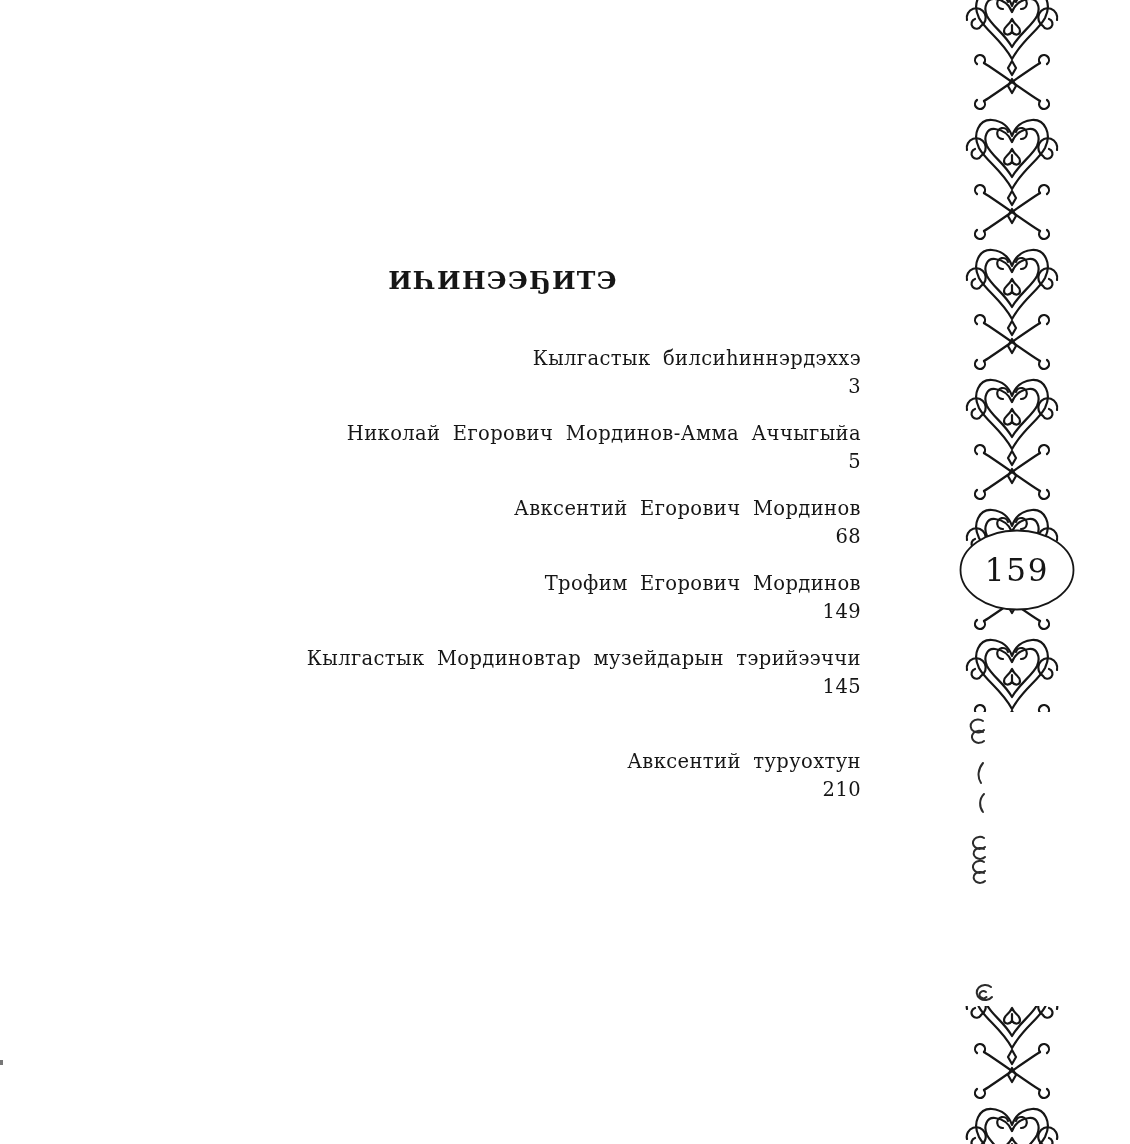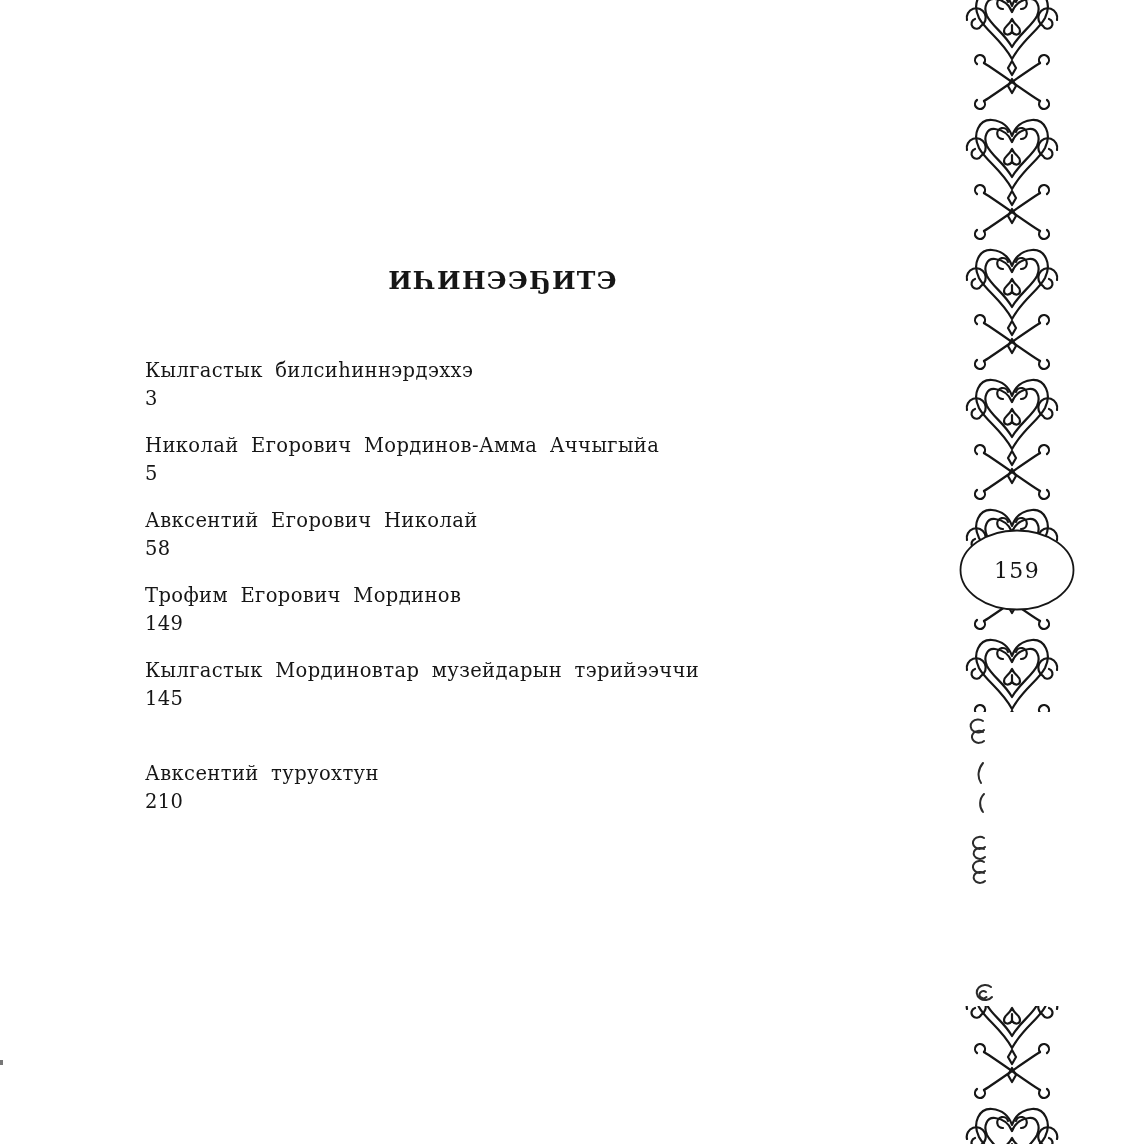--- a/index.html
+++ b/index.html
@@ -7,43 +7,42 @@
     position:relative;
     width:1130px;height:1144px;
     background:#ffffff;
     overflow:hidden;
     font-family:"DejaVu Serif","Liberation Serif",serif;
     color:#161616;
   }
   .line{
     position:absolute;
     left:145px;width:716px;
-    text-align:left;
+    text-align:right;
     font-size:19.5px;
     line-height:22px;
     word-spacing:0.30em;
     letter-spacing:0.02em;
     white-space:nowrap;
-    margin-top:12px;
   }
   .toc-title{
     position:absolute;
     left:145px;width:716px;
     text-align:center;
     font-size:25px;
     font-weight:bold;
     letter-spacing:0.05em;
     white-space:nowrap;
   }
   .pagenum{font-size:19.5px;}
   .oval-label{
     position:absolute;
     left:958px;top:528px;width:118px;height:84px;
     display:flex;align-items:center;justify-content:center;
-    font-size:22px;
+    font-size:31px;
     letter-spacing:0.06em;
   }
   svg{position:absolute;display:block;}
   .speck{position:absolute;left:0;top:1060px;width:3px;height:5px;background:#777;}
 </style>
 </head>
 <body>
 
 <div class="page">
 
@@ -84,22 +83,22 @@
     <div class="line" style="top:348px">Кылгастык билсиһиннэрдэххэ</div>
     <div class="line pagenum" style="top:376px">3</div>
   </div>
 
   <div>
     <div class="line" style="top:423px">Николай Егорович Мординов-Амма Аччыгыйа</div>
     <div class="line pagenum" style="top:451px">5</div>
   </div>
 
   <div>
-    <div class="line" style="top:498px">Авксентий Егорович Николай</div>
-    <div class="line pagenum" style="top:526px">58</div>
+    <div class="line" style="top:498px">Авксентий Егорович Мординов</div>
+    <div class="line pagenum" style="top:526px">68</div>
   </div>
 
   <div>
     <div class="line" style="top:573px">Трофим Егорович Мординов</div>
     <div class="line pagenum" style="top:601px">149</div>
   </div>
 
   <div>
     <div class="line" style="top:648px">Кылгастык Мординовтар музейдарын тэрийээччи</div>
     <div class="line pagenum" style="top:676px">145</div>

